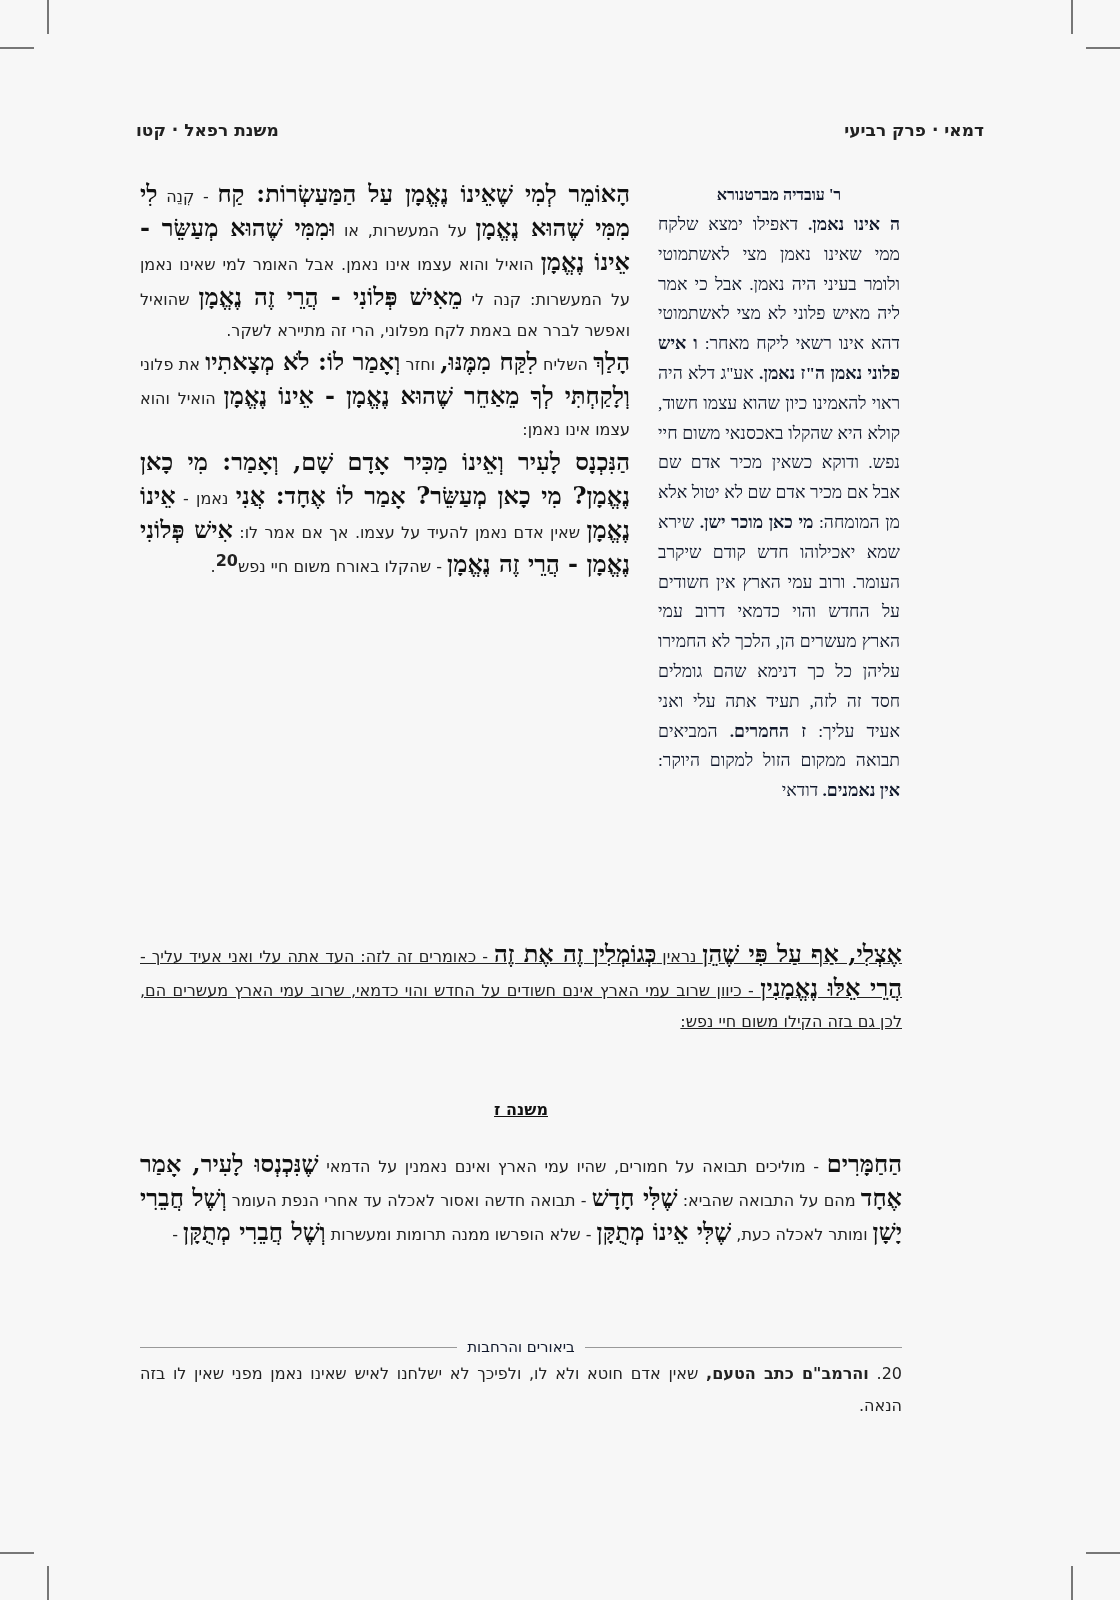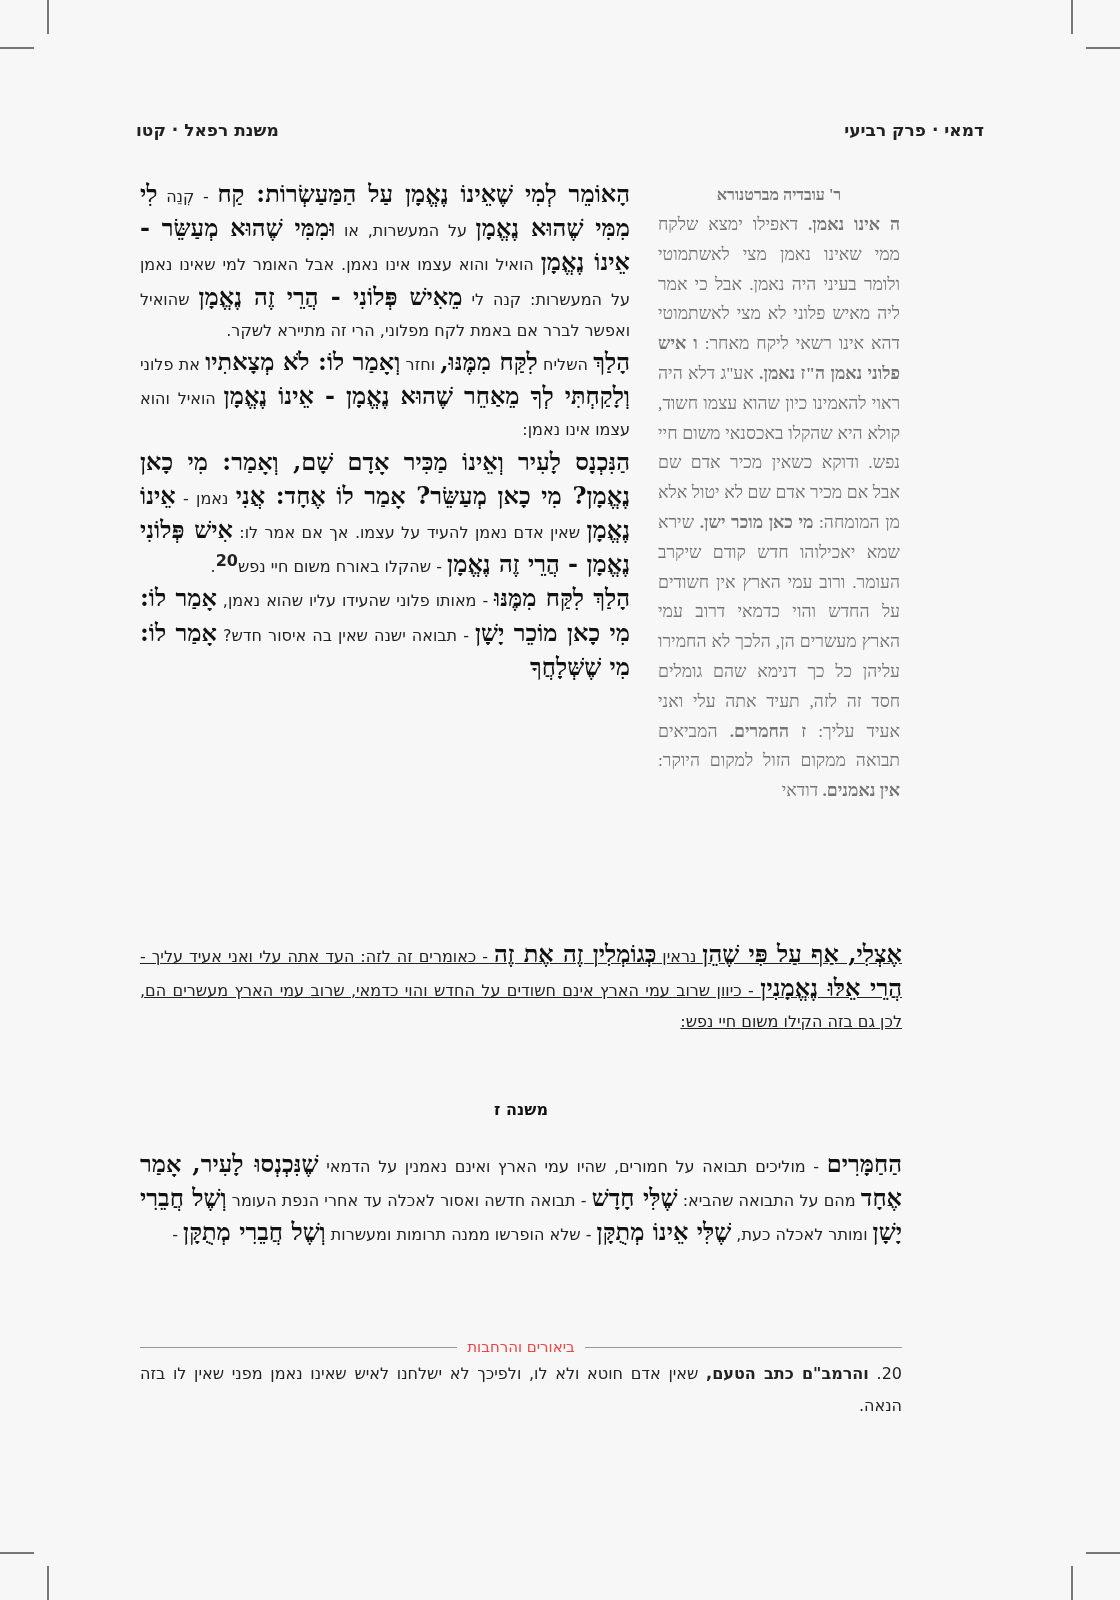--- a/index.html
+++ b/index.html
@@ -18,21 +18,21 @@
   .running-head {
     position: absolute; top: 120px; left: 136px; width: 848px;
     display: flex; justify-content: space-between; direction: rtl;
     font-size: 17px; font-weight: bold; color: #222;
   }
 
   .col-comm {
     position: absolute; top: 182px; left: 658px; width: 242px;
     direction: rtl; text-align: justify; text-align-last: right;
     font-family: "Liberation Serif", "DejaVu Serif", serif;
-    font-size: 17.5px; line-height: 29.8px; color: #737373;
+    font-size: 17.5px; line-height: 29.8px; color: #0f172a;
   }
   .col-comm .comm-title { text-align: center; text-align-last: center; font-size: 16px; font-weight: bold; line-height: 26px; margin-bottom: 2px; }
   .col-comm b { font-weight: bold; }
 
   .col-main {
     position: absolute; top: 178px; left: 140px; width: 490px;
     direction: rtl; text-align: justify; text-align-last: right;
     font-family: "DejaVu Sans", sans-serif;
     font-size: 16px; line-height: 31.2px; color: #222;
   }
@@ -40,29 +40,29 @@
   .big { font-family: "DejaVu Serif", "Liberation Serif", serif; font-weight: bold; font-size: 24px; color: #111; }
   sup { font-size: 16px; font-weight: bold; line-height: 0; }
 
   .full {
     position: absolute; left: 140px; width: 762px;
     direction: rtl; text-align: justify; text-align-last: right;
     font-family: "DejaVu Sans", sans-serif;
     font-size: 16px; line-height: 31.2px; color: #222;
   }
   .full1 { top: 938px; text-decoration: underline; }
-  .mishna-z-title { position: absolute; top: 1100px; left: 140px; width: 762px; text-align: center; direction: rtl; font-weight: bold; font-size: 16px; }
+  .mishna-z-title { position: absolute; top: 1100px; left: 140px; width: 762px; text-align: center; direction: rtl; font-weight: bold; font-size: 16px; text-decoration: underline; }
   .full2 { top: 1128px; margin-top: 20px; }
 
   .fn-rule {
     position: absolute; top: 1338px; left: 140px; width: 762px;
     display: flex; align-items: center; direction: rtl; gap: 10px;
   }
   .fn-rule .line { flex: 1; height: 1px; background: #999; }
-  .fn-rule .lbl { font-size: 15px; color: #ef4444; }
+  .fn-rule .lbl { font-size: 15px; color: #0f172a; }
   .fn-text {
     position: absolute; top: 1358px; left: 140px; width: 762px;
     direction: rtl; text-align: justify; text-align-last: right;
     font-size: 16px; line-height: 32px; color: #222;
   }
   .fn-text b { font-weight: bold; }
 </style>
 </head>
 <body>
 
@@ -84,21 +84,20 @@
   <div class="comm-title">ר' עובדיה מברטנורא</div>
   <div>
     <b>ה אינו נאמן.</b><span> דאפילו ימצא שלקח ממי שאינו נאמן מצי לאשתמוטי ולומר בעיני היה נאמן. אבל כי אמר ליה מאיש פלוני לא מצי לאשתמוטי דהא אינו רשאי ליקח מאחר: </span><b>ו איש פלוני נאמן ה"ז נאמן.</b><span> אע"ג דלא היה ראוי להאמינו כיון שהוא עצמו חשוד, קולא היא שהקלו באכסנאי משום חיי נפש. ודוקא כשאין מכיר אדם שם אבל אם מכיר אדם שם לא יטול אלא מן המומחה: </span><b>מי כאן מוכר ישן.</b><span> שירא שמא יאכילוהו חדש קודם שיקרב העומר. ורוב עמי הארץ אין חשודים על החדש והוי כדמאי דרוב עמי הארץ מעשרים הן, הלכך לא החמירו עליהן כל כך דנימא שהם גומלים חסד זה לזה, תעיד אתה עלי ואני אעיד עליך: </span><b>ז החמרים.</b><span> המביאים תבואה ממקום הזול למקום היוקר: </span><b>אין נאמנים.</b><span> דודאי</span>
   </div>
 </div>
 
 <div class="col-main">
   <div class="runs"><span class="big">הָאוֹמֵר לְמִי שֶׁאֵינוֹ נֶאֱמָן עַל הַמַּעַשְׂרוֹת: קַח</span><span> - קְנֵה </span><span class="big">לִי מִמִּי שֶׁהוּא נֶאֱמָן</span><span> על המעשרות, או </span><span class="big">וּמִמִּי שֶׁהוּא מְעַשֵּׂר - אֵינוֹ נֶאֱמָן</span><span> הואיל והוא עצמו אינו נאמן. אבל האומר למי שאינו נאמן על המעשרות: קנה לי </span><span class="big">מֵאִישׁ פְּלוֹנִי - הֲרֵי זֶה נֶאֱמָן</span><span> שהואיל ואפשר לברר אם באמת לקח מפלוני, הרי זה מתיירא לשקר.</span></div>
   <div class="runs"><span class="big">הָלַךְ</span><span> השליח </span><span class="big">לִקַּח מִמֶּנּוּ,</span><span> וחזר </span><span class="big">וְאָמַר לוֹ: לֹא מְצָאתִיו</span><span> את פלוני </span><span class="big">וְלָקַחְתִּי לְךָ מֵאַחֵר שֶׁהוּא נֶאֱמָן - אֵינוֹ נֶאֱמָן</span><span> הואיל והוא עצמו אינו נאמן:</span></div>
   <div class="runs"><span class="big">הַנִּכְנָס לָעִיר וְאֵינוֹ מַכִּיר אָדָם שָׁם, וְאָמַר: מִי כָאן נֶאֱמָן? מִי כָאן מְעַשֵּׂר? אָמַר לוֹ אֶחָד: אֲנִי</span><span> נאמן - </span><span class="big">אֵינוֹ נֶאֱמָן</span><span> שאין אדם נאמן להעיד על עצמו. אך אם אמר לו: </span><span class="big">אִישׁ פְּלוֹנִי נֶאֱמָן - הֲרֵי זֶה נֶאֱמָן</span><span> - שהקלו באורח משום חיי נפש</span><sup>20</sup><span>.</span></div>
-  <div class="runs"><span class="big">הָלַךְ לִקַּח מִמֶּנּוּ</span><span> - מאותו פלוני שהעידו עליו שהוא נאמן, </span><span class="big">אָמַר לוֹ: מִי כָאן מוֹכֵר יָשָׁן</span><span> - תבואה ישנה שאין בה איסור חדש? </span><span class="big">אָמַר לוֹ: מִי שֶׁשְּׁלָחֲךָ</span></div>
 </div>
 
 <div class="full full1 runs"><span class="big">אֶצְלִי, אַף עַל פִּי שֶׁהֵן</span><span> נראין </span><span class="big">כְּגוֹמְלִין זֶה אֶת זֶה</span><span> - כאומרים זה לזה: העד אתה עלי ואני אעיד עליך - </span><span class="big">הֲרֵי אֵלּוּ נֶאֱמָנִין</span><span> - כיוון שרוב עמי הארץ אינם חשודים על החדש והוי כדמאי, שרוב עמי הארץ מעשרים הם, לכן גם בזה הקילו משום חיי נפש:</span></div>
 
 <div class="mishna-z-title">משנה ז</div>
 <div class="full full2 runs"><span class="big">הַחַמָּרִים</span><span> - מוליכים תבואה על חמורים, שהיו עמי הארץ ואינם נאמנין על הדמאי </span><span class="big">שֶׁנִּכְנְסוּ לָעִיר, אָמַר אֶחָד</span><span> מהם על התבואה שהביא: </span><span class="big">שֶׁלִּי חָדָשׁ</span><span> - תבואה חדשה ואסור לאכלה עד אחרי הנפת העומר </span><span class="big">וְשֶׁל חֲבֵרִי יָשָׁן</span><span> ומותר לאכלה כעת, </span><span class="big">שֶׁלִּי אֵינוֹ מְתֻקָּן</span><span> - שלא הופרשו ממנה תרומות ומעשרות </span><span class="big">וְשֶׁל חֲבֵרִי מְתֻקָּן</span><span> -</span></div>
 
 <div class="fn-rule">
   <span class="line"></span>
   <span class="lbl">ביאורים והרחבות</span>

